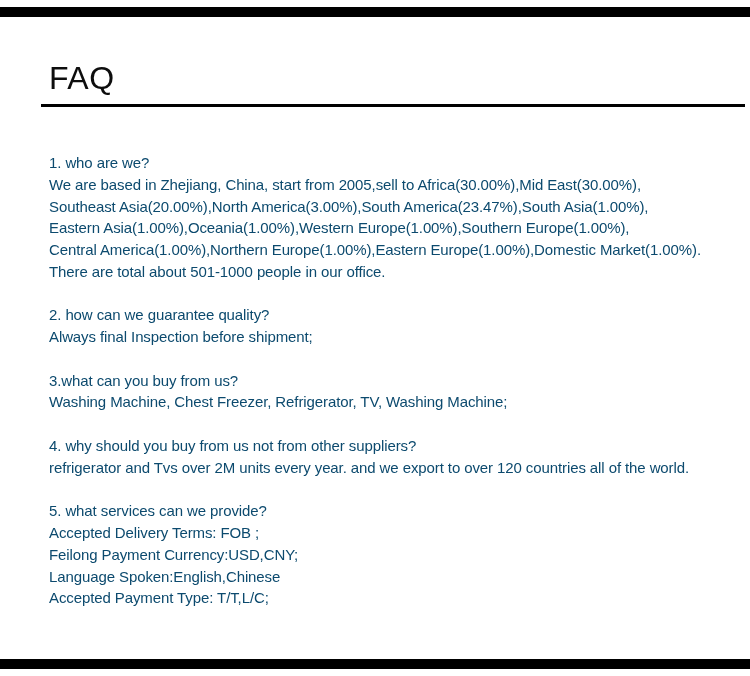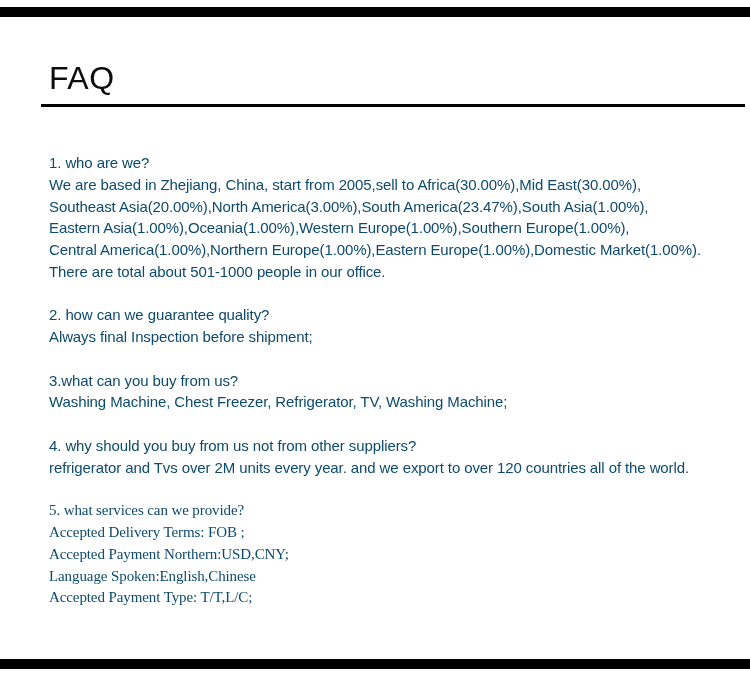--- a/index.html
+++ b/index.html
@@ -24,21 +24,21 @@
   }
   .faq-body {
     margin-top: 45px;
     padding: 0 0 0 13px;
     font-size: 15px;
     line-height: 21.77px;
     letter-spacing: -0.1px;
     color: #0c4a6e;
   }
   .faq-section { margin-bottom: 21.77px; }
-  .faq-section:last-child { margin-bottom: 0; font-family: Liberation Serif, serif; }
+  .faq-section:last-child { margin-bottom: 0; }
   .line { white-space: nowrap; }
 </style>
 </head>
 <body>
 
 <div class="page">
   <div class="bar top"></div>
 
   <h1 class="faq-title">FAQ</h1>
   <div class="title-rule"></div>
@@ -65,21 +65,21 @@
     </section>
 
     <section class="faq-section">
       <div class="line">4. why should you buy from us not from other suppliers?</div>
       <div class="line">refrigerator and Tvs over 2M units every year. and we export to over 120 countries all of the world.</div>
     </section>
 
     <section class="faq-section">
       <div class="line">5. what services can we provide?</div>
       <div class="line">Accepted Delivery Terms: FOB ;</div>
-      <div class="line">Accepted Payment Northern:USD,CNY;</div>
+      <div class="line">Feilong Payment Currency:USD,CNY;</div>
       <div class="line">Language Spoken:English,Chinese</div>
       <div class="line">Accepted Payment Type: T/T,L/C;</div>
     </section>
 
   </div>
 
   <div class="bar bottom"></div>
 </div>
 
 </body></html>

